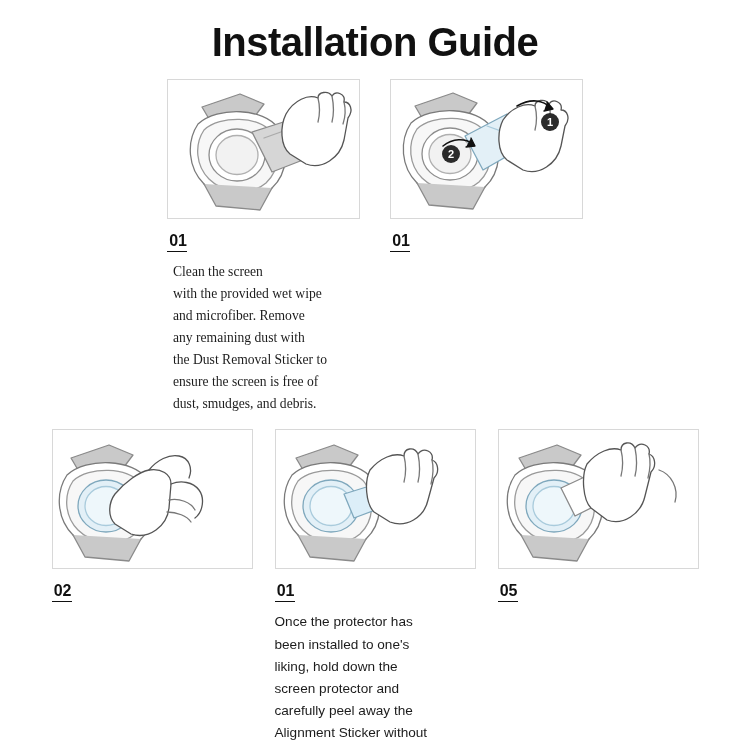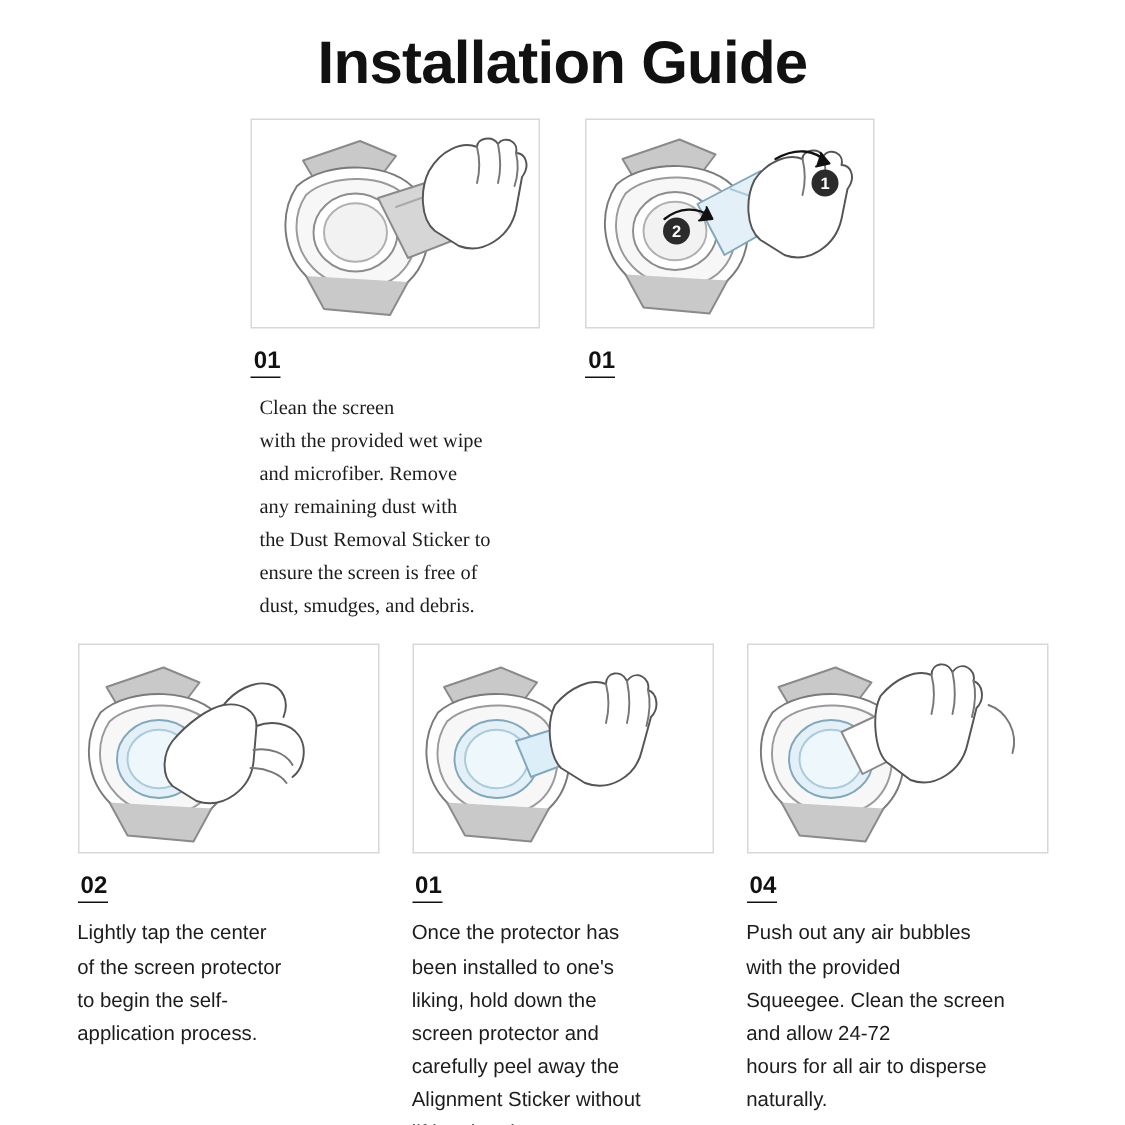--- a/index.html
+++ b/index.html
@@ -181,24 +181,20 @@
 
             <path d="M62 64 C72 52 86 42 96 40 C108 38 118 44 118 54 L116 78 C114 96 96 110 78 104 L62 94 C54 86 56 72 62 64 Z" fill="#ffffff" stroke="#555555"></path>
             <path d="M96 40 C104 30 116 24 126 26 C136 28 140 38 136 48" stroke="#555555"></path>
             <path d="M118 54 C128 50 140 52 146 60 C152 68 150 82 142 88" stroke="#555555"></path>
             <path d="M116 70 C126 68 138 72 142 80" stroke="#777777"></path>
             <path d="M114 82 C124 82 134 86 138 92" stroke="#777777"></path>
           </g>
         </svg>
       </div>
       <div class="step-num">02</div>
-      <div class="step-text">Lightly tap the center
-of the screen protector
-to begin the self-
-application process.</div>
     </div>
 
     <div class="step">
       <div class="illus">
         <svg viewBox="0 0 201 140" width="201" height="140">
           <g fill="none" stroke="#5a5a5a" stroke-width="1.3" stroke-linejoin="round" stroke-linecap="round">
             <path d="M20 28 L58 15 L82 25 L70 41 L30 45 Z" fill="#c9c9c9" stroke="#8a8a8a"></path>
             <path d="M16 45 C4 63 6 89 22 105 C40 123 72 125 90 109 C106 94 108 67 96 49 C82 29 36 27 16 45 Z" fill="#ffffff" stroke="#7a7a7a"></path>
             <path d="M22 51 C12 66 14 87 27 100 C42 115 69 117 84 104 C98 91 99 69 89 53 C78 37 38 36 22 51 Z" fill="#f7f7f7" stroke="#9a9a9a"></path>
             <ellipse cx="55" cy="76" rx="28" ry="26" fill="#e3f0f7" stroke="#7fa8bd"></ellipse>
@@ -238,22 +234,16 @@
             <path d="M62 58 L92 44 L108 70 L76 86 Z" fill="#ffffff" stroke="#8a8a8a"></path>
 
             <path d="M88 34 C98 22 112 16 122 20 C122 12 132 10 136 18 C142 10 152 16 150 24 C156 26 158 36 152 42 L146 66 C142 84 124 96 108 90 L92 78 C84 70 82 46 88 34 Z" fill="#ffffff" stroke="#555555"></path>
             <path d="M122 20 C124 28 124 38 122 46" stroke="#777777"></path>
             <path d="M136 18 C138 28 138 38 136 46" stroke="#777777"></path>
             <path d="M150 24 C152 32 151 40 149 48" stroke="#777777"></path>
             <path d="M160 40 C172 44 180 58 176 72" stroke="#777777"></path>
           </g>
         </svg>
       </div>
-      <div class="step-num">04</div>
-      <div class="step-text">Push out any air bubbles
-with the provided
-Squeegee. Clean the screen
-and allow 24-72
-hours for all air to disperse
-naturally.</div>
+      <div class="step-num">05</div>
     </div>
   </div>
 </div>
 
 </body></html>

